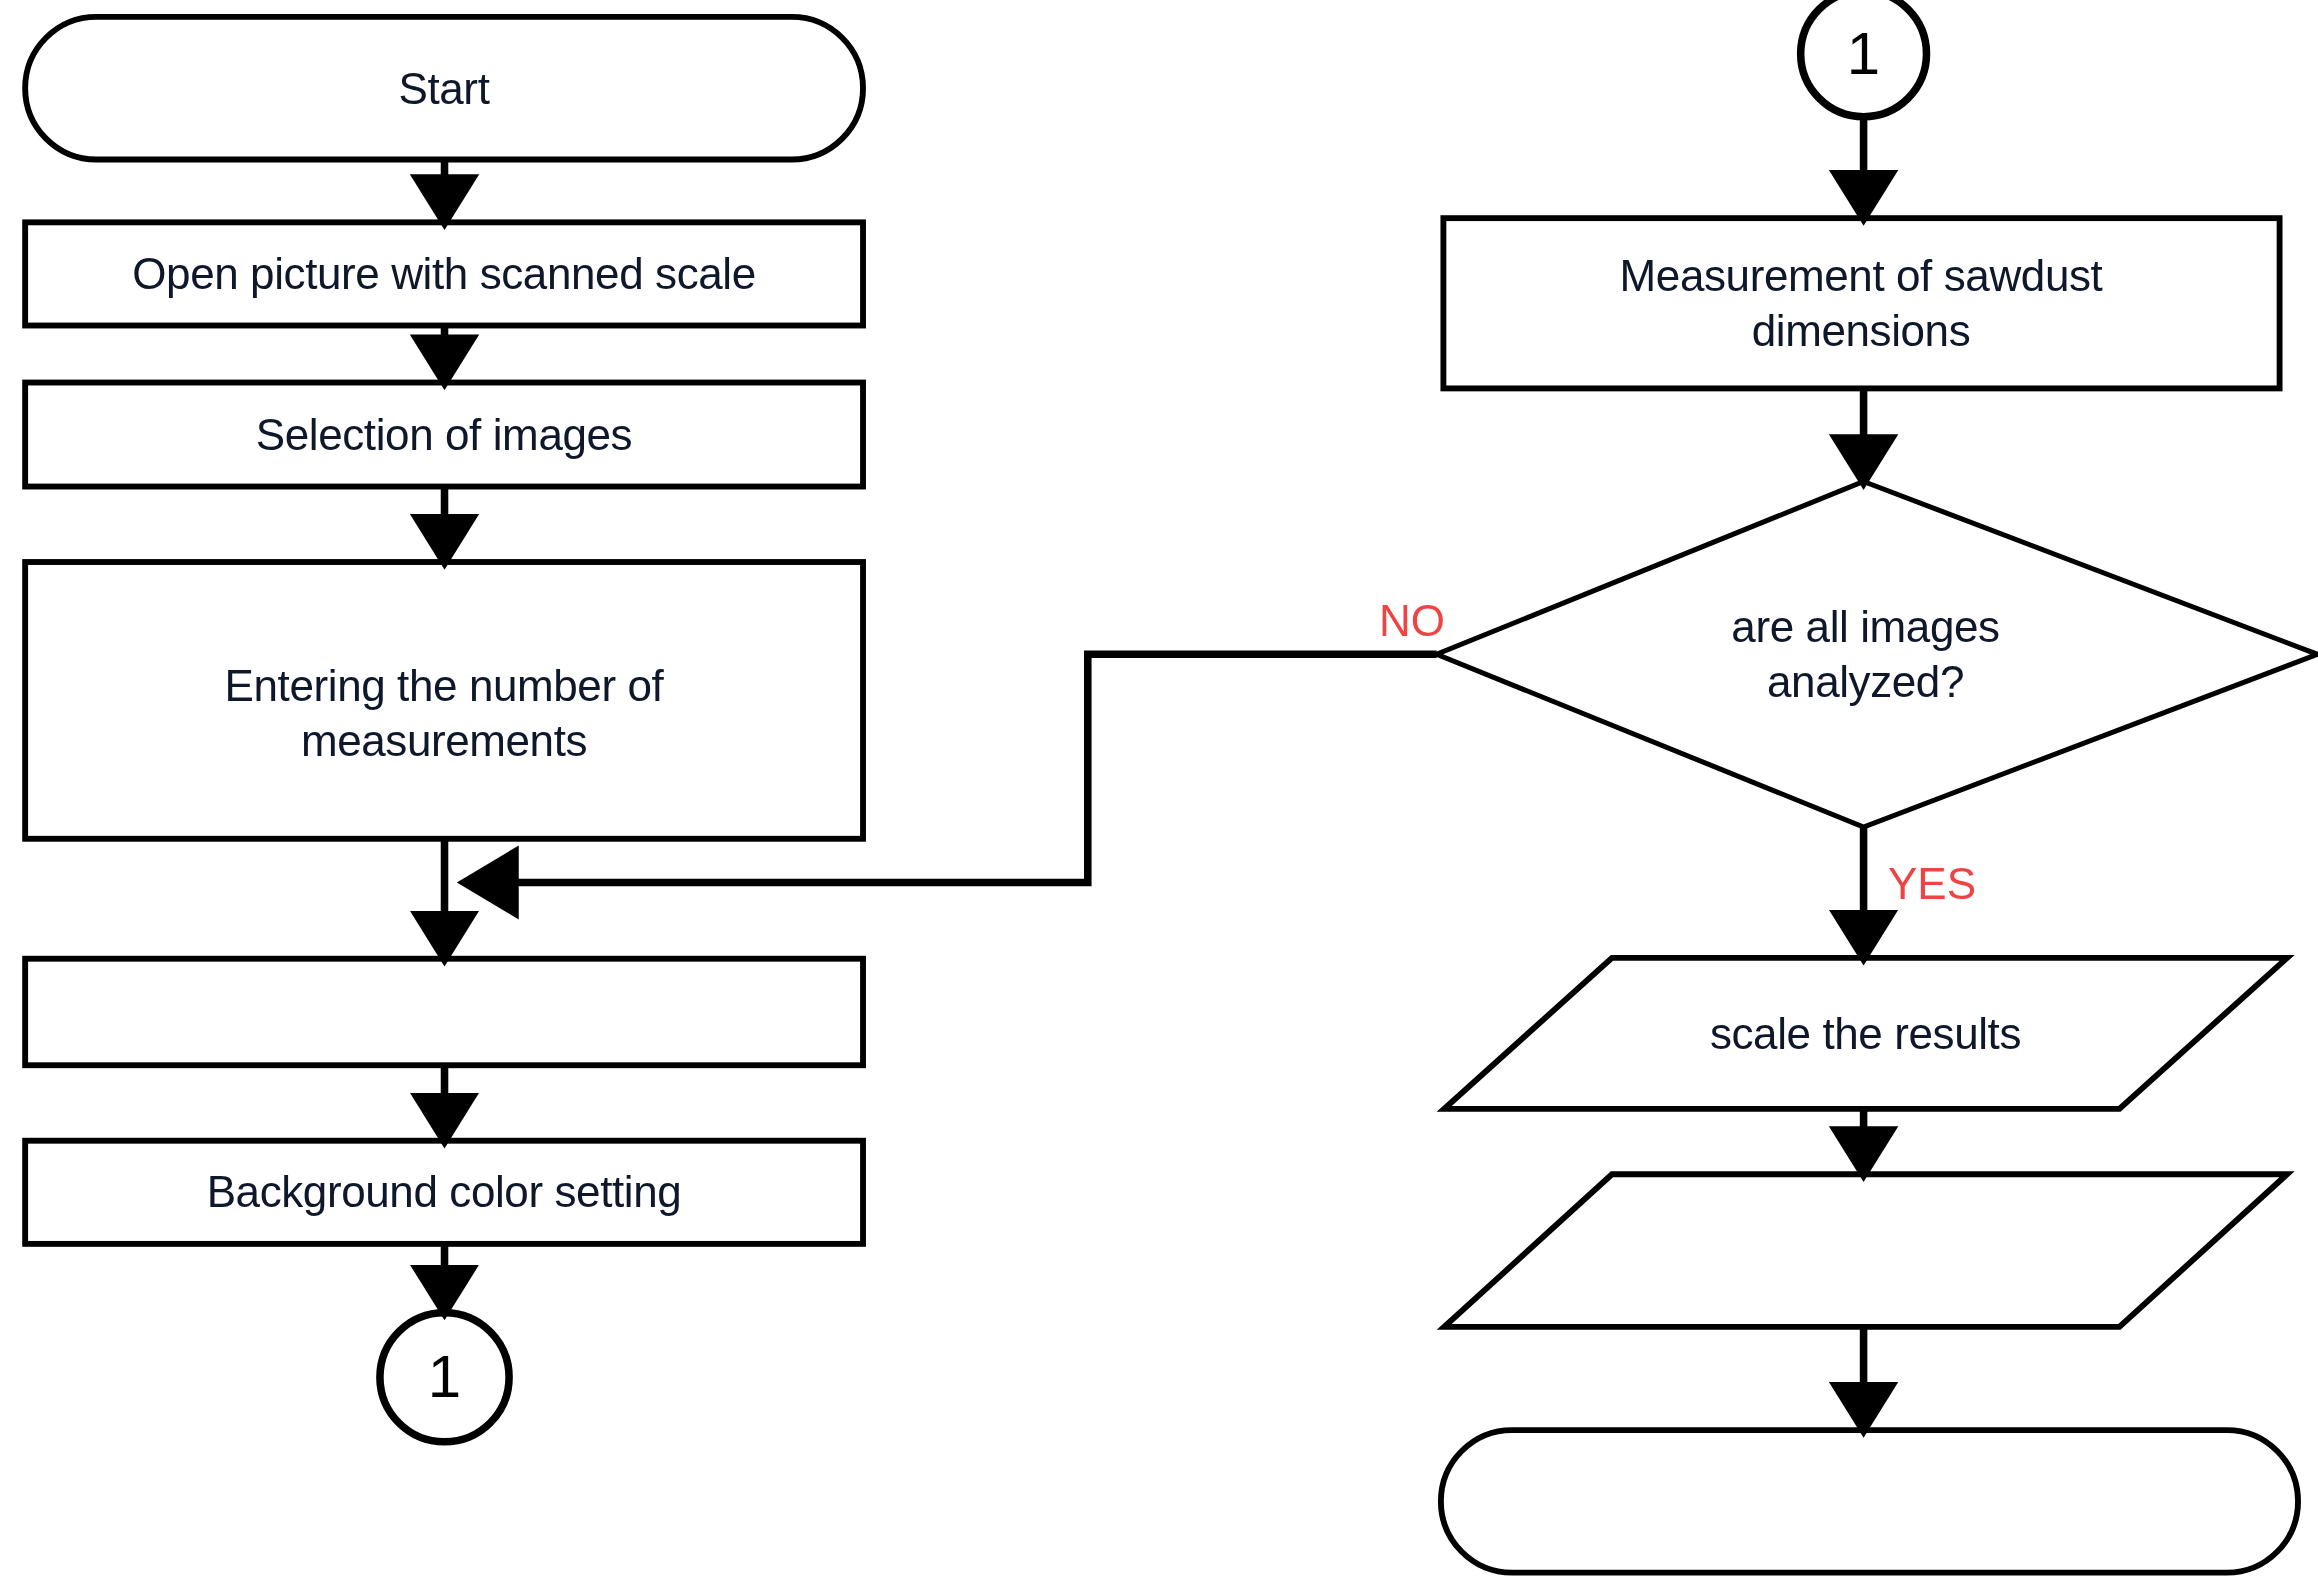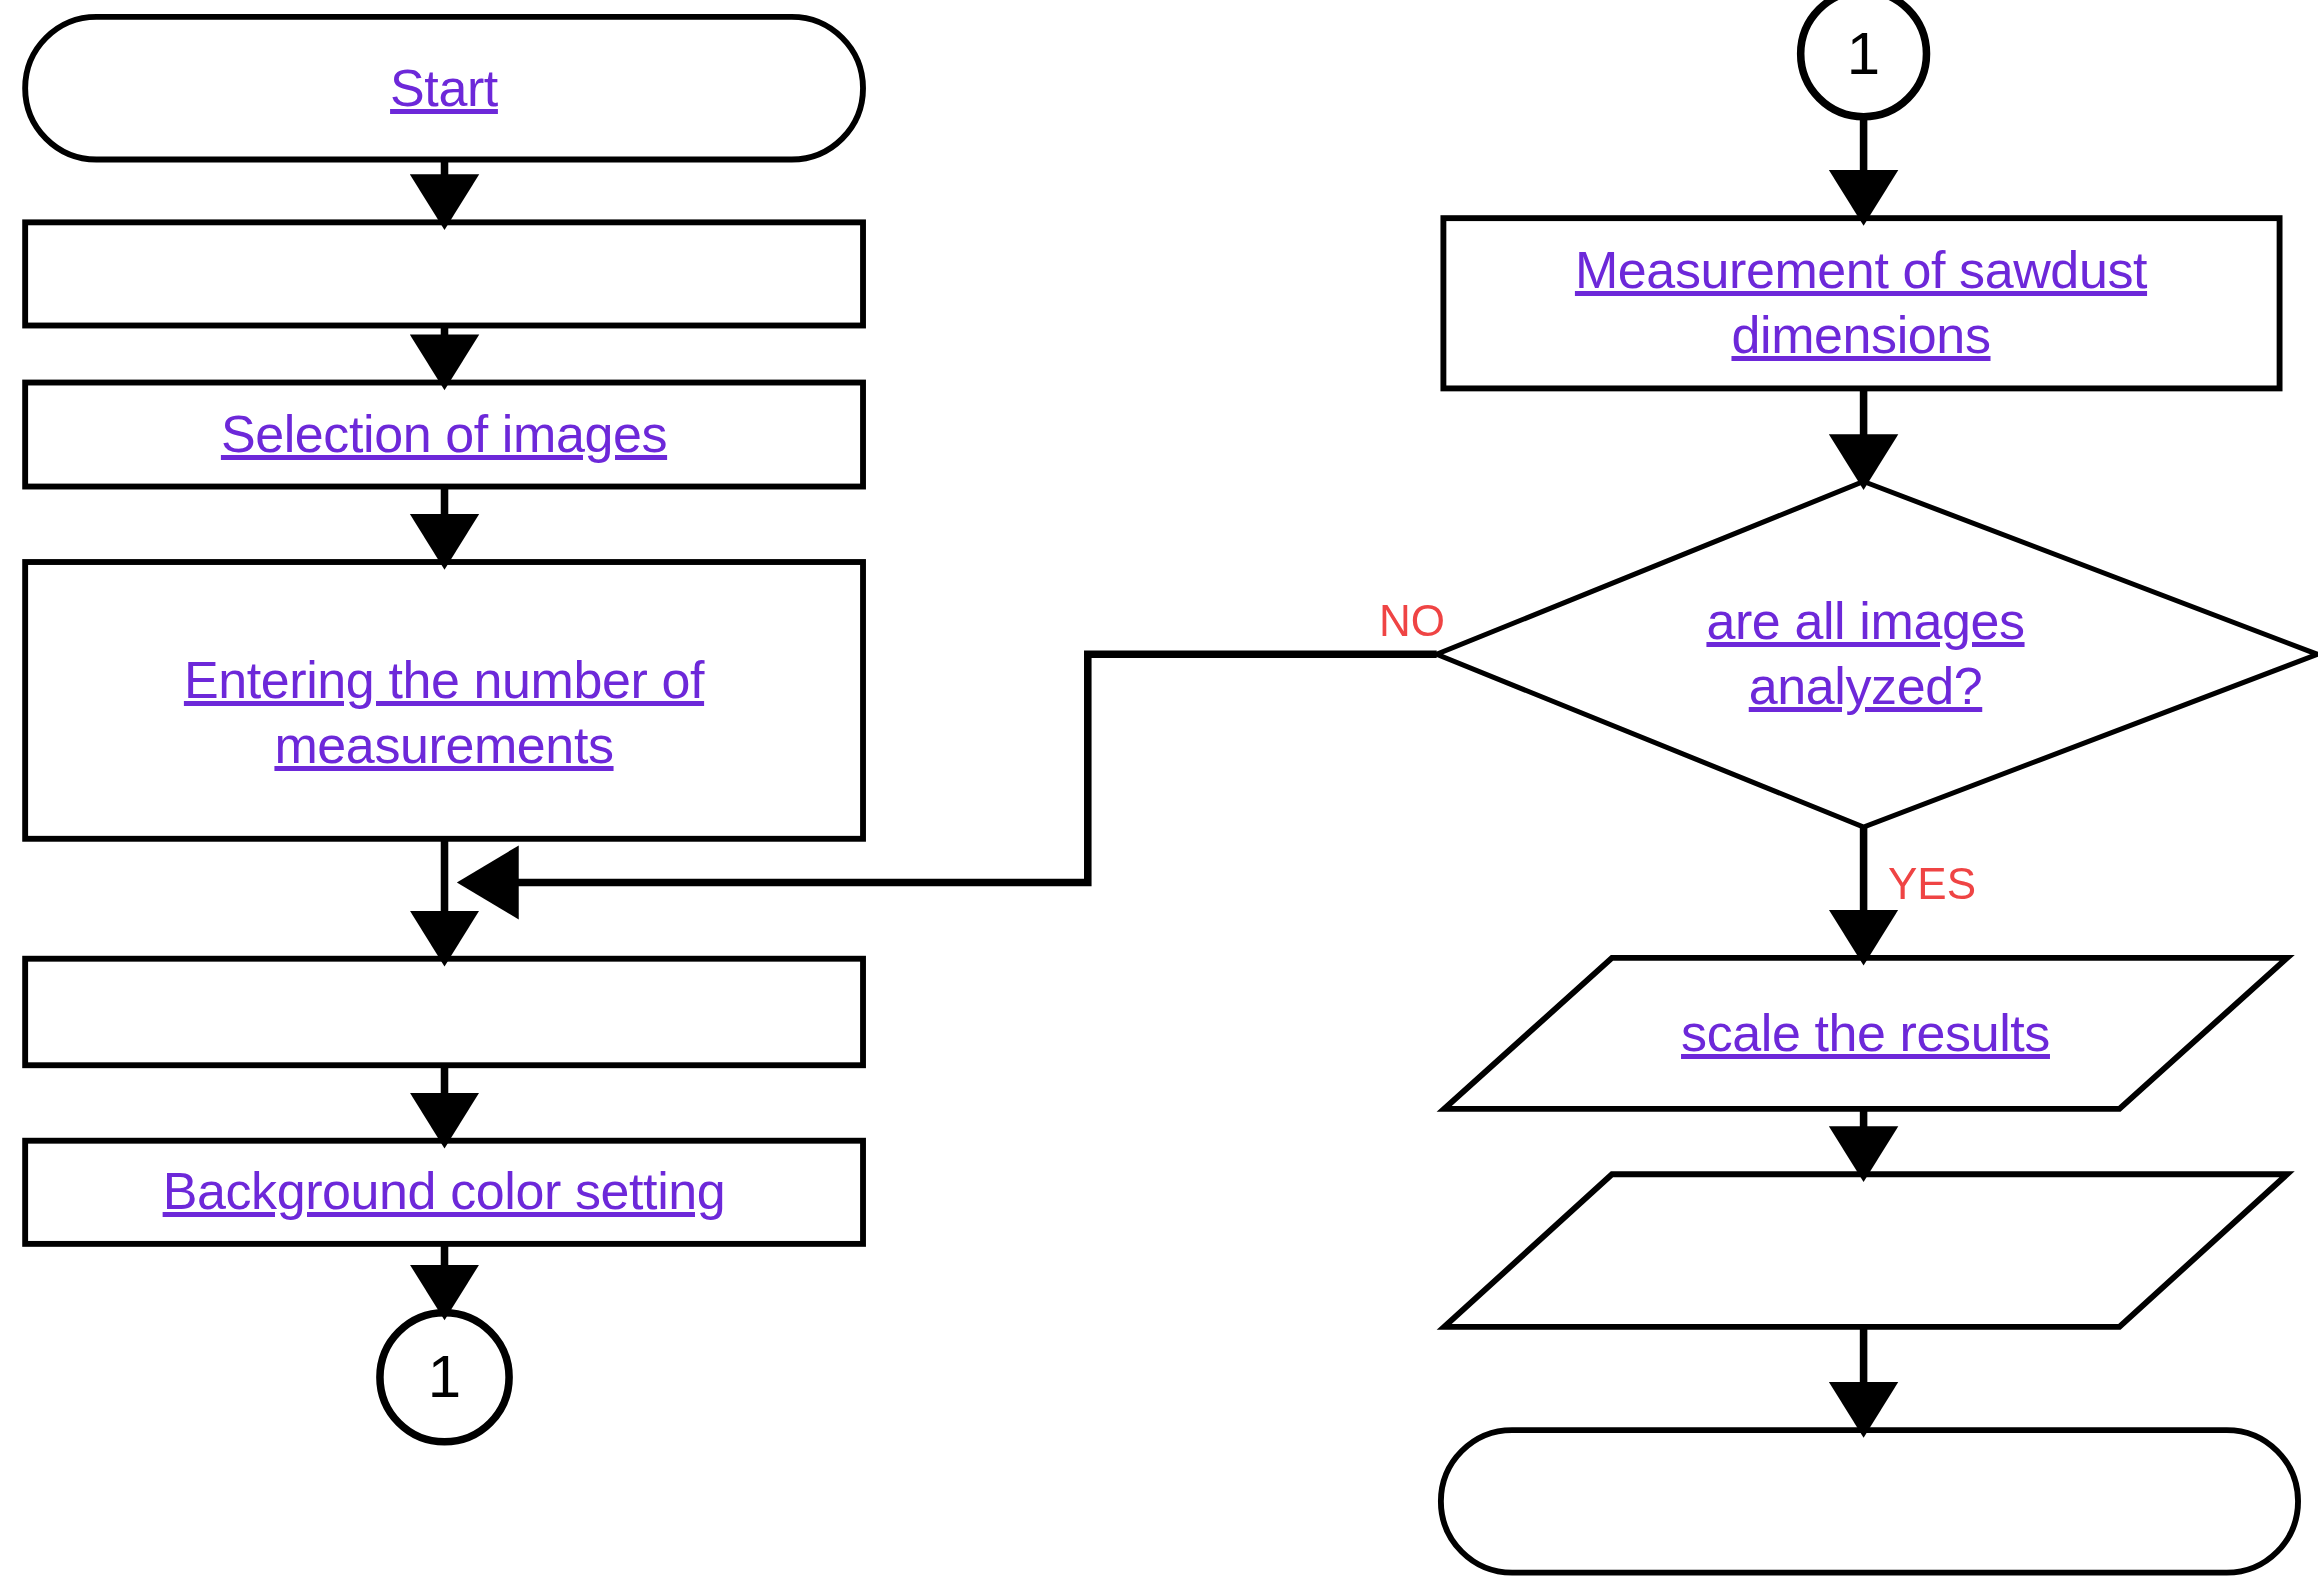--- a/index.html
+++ b/index.html
@@ -24,28 +24,27 @@
   }
   .shape-fill { fill: #ffffff; }
   .shape-stroke { stroke: #000000; fill: none; }
   .conn { stroke: #000000; fill: none; stroke-width: 9; }
   .node-label {
     position: absolute;
     display: flex;
     align-items: center;
     justify-content: center;
     text-align: center;
-    color: #6d28d9;
+    color: #0f172a;
     font-family: "Liberation Sans", sans-serif;
-    font-size: 52px;
+    font-size: 44px;
     line-height: 1.25;
     letter-spacing: -0.4px;
     white-space: pre-line;
     pointer-events: none;
-    text-decoration: underline;
   }
   .edge-label {
     position: absolute;
     color: #ef4444;
     font-family: "Liberation Sans", sans-serif;
     font-size: 44px;
     line-height: 1;
     white-space: nowrap;
   }
   .conn-num {
@@ -111,20 +110,21 @@
     <line class="conn" x1="2222" y1="463" x2="2222" y2="568" marker-end="url(#arrow)"></line>
     <line class="conn" x1="2222" y1="986" x2="2222" y2="1135" marker-end="url(#arrow)"></line>
     <line class="conn" x1="2222" y1="1322" x2="2222" y2="1393" marker-end="url(#arrow)"></line>
     <line class="conn" x1="2222" y1="1582" x2="2222" y2="1698" marker-end="url(#arrow)"></line>
 
     <path class="conn" d="M1713,780 L1297,780 L1297,1052 L560,1052" marker-end="url(#arrowthin)"></path>
   </svg>
 
   <div class="node-label" style="left:25px; top:17px; width:838px; height:143px;">Start</div>
 
+  <div class="node-label" style="left:25px; top:222px; width:838px; height:103px;">Open picture with scanned scale</div>
 
   <div class="node-label" style="left:25px; top:382px; width:838px; height:104px;">Selection of images</div>
 
   <div class="node-label" style="left:25px; top:574px; width:838px; height:277px;text-align:center;">Entering the number of
 measurements</div>
 
 
   <div class="node-label" style="left:25px; top:1140px; width:838px; height:103px;">Background color setting</div>
 
   <div class="conn-num" style="left:380px; top:1312px; width:129px; height:129px;">1</div>

